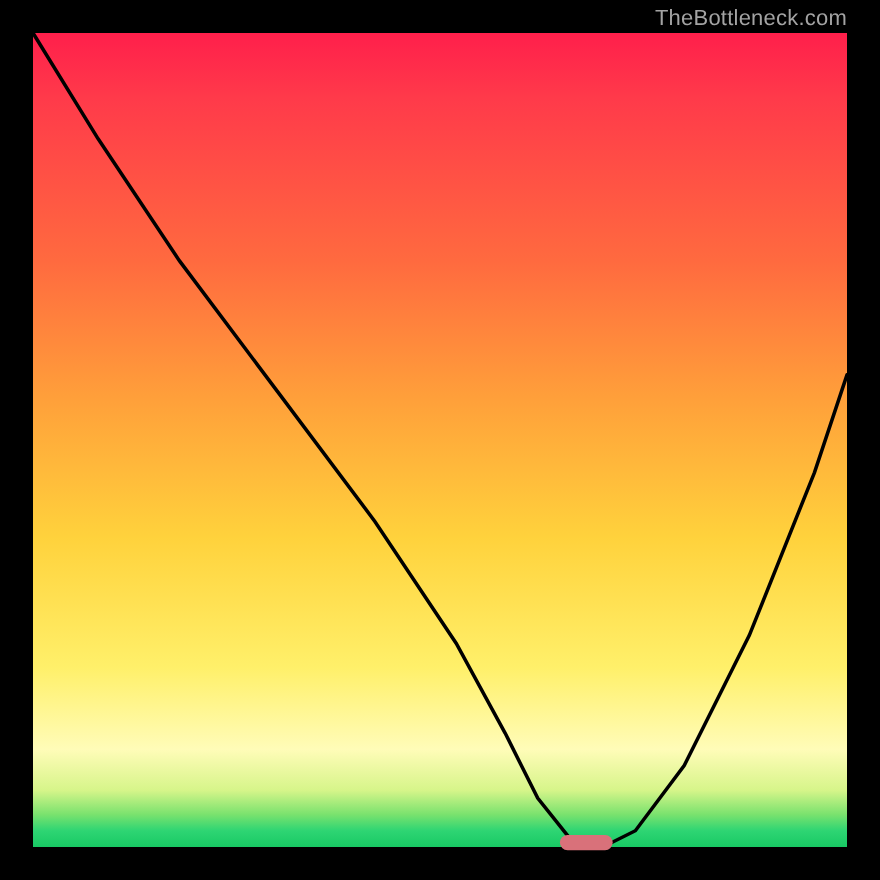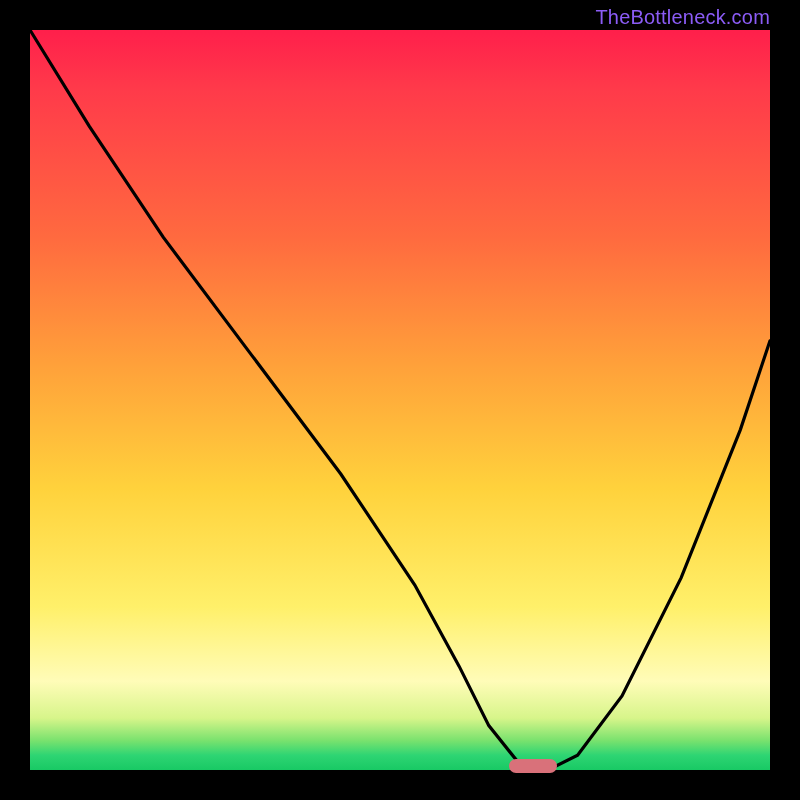--- a/index.html
+++ b/index.html
@@ -36,21 +36,21 @@
       #d7f58a 93%,
       #7ae26e 96%,
       #2ed573 98%,
       #18c964 100%
     );
   }
   .watermark {
     position: absolute;
     top: 6px;
     right: 30px;
-    color: #8b5cf6;
+    color: #a3a3a3;
     font-size: 20px;
     font-weight: 500;
     letter-spacing: 0.2px;
     user-select: none;
   }
   svg.curve {
     position: absolute;
     left: 0;
     top: 0;
     width: 740px;

